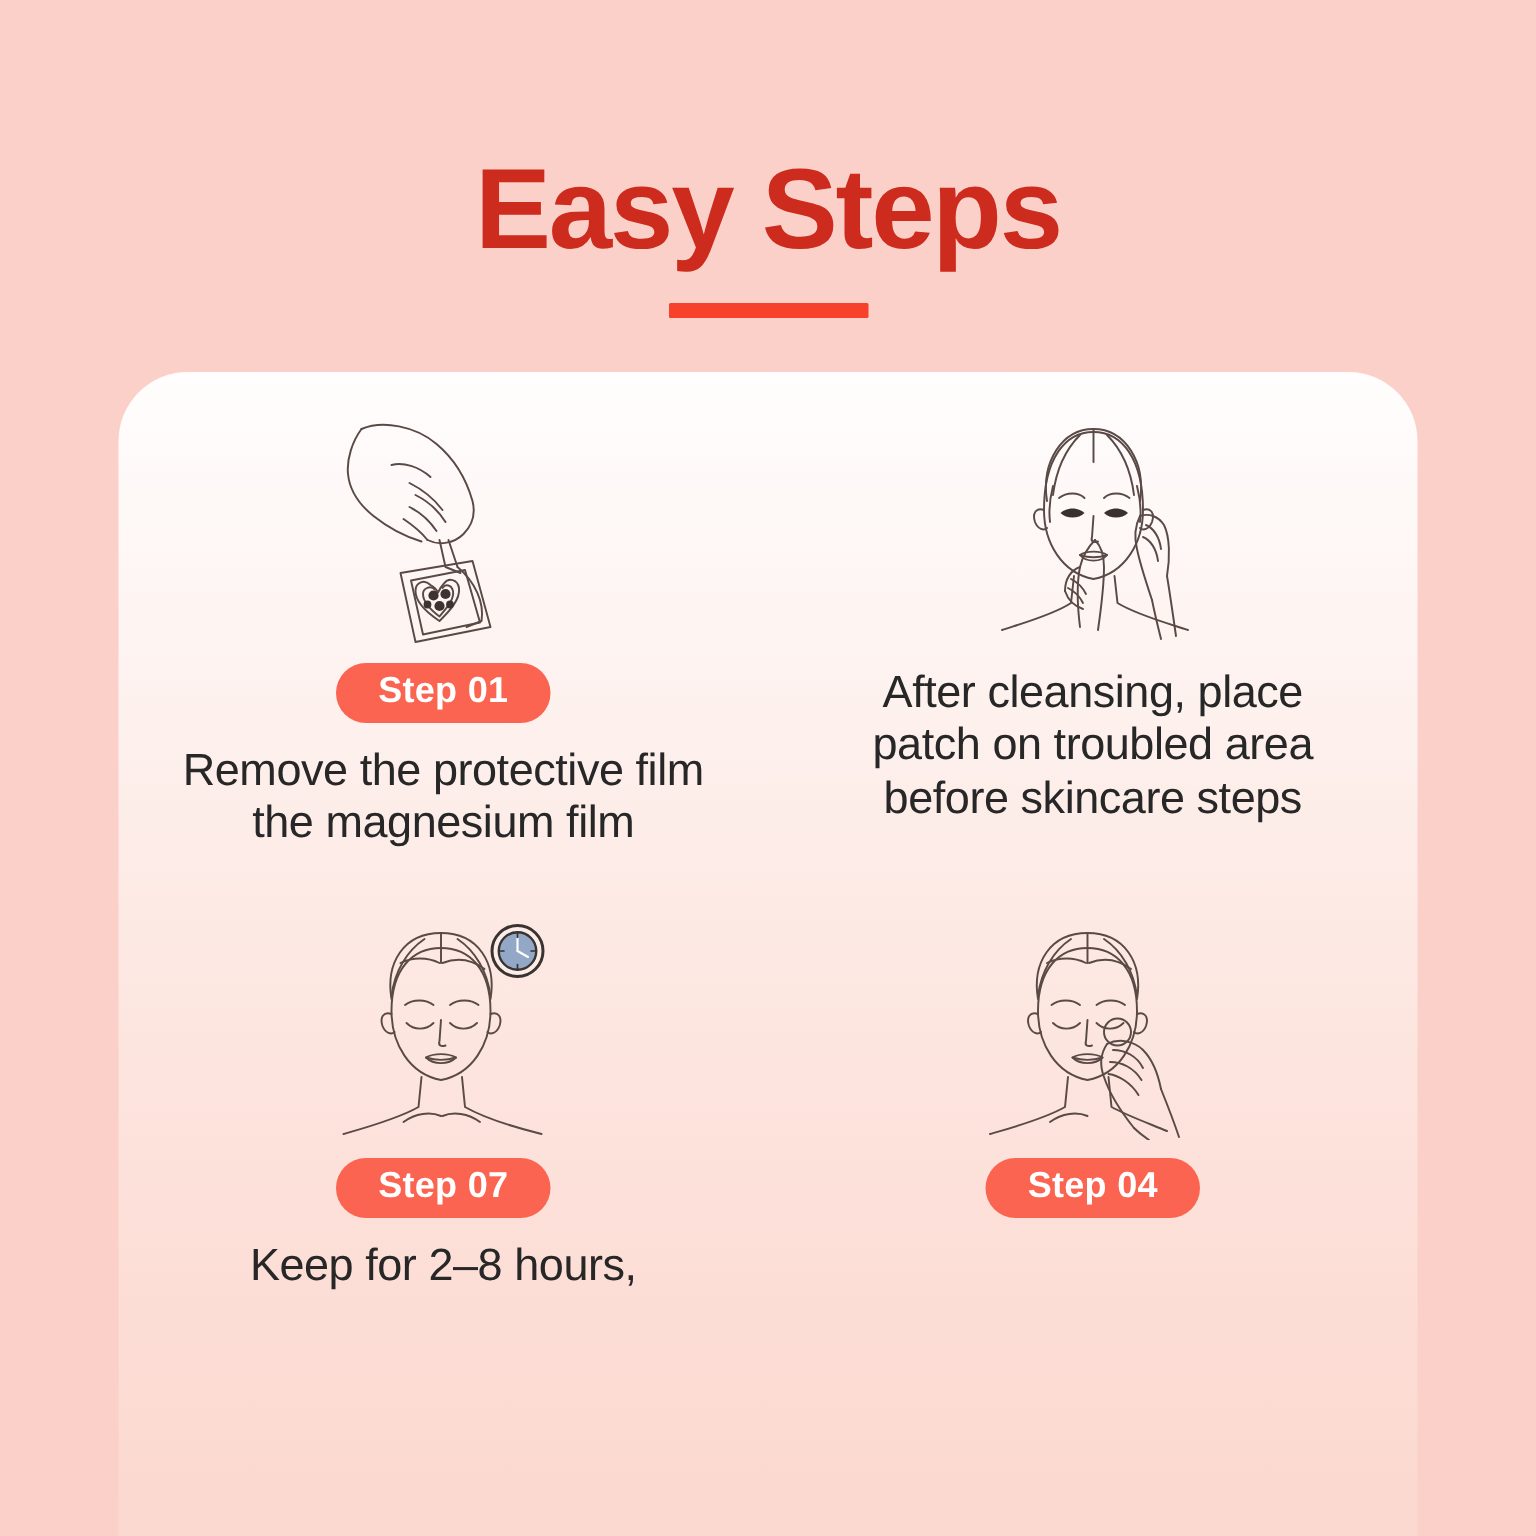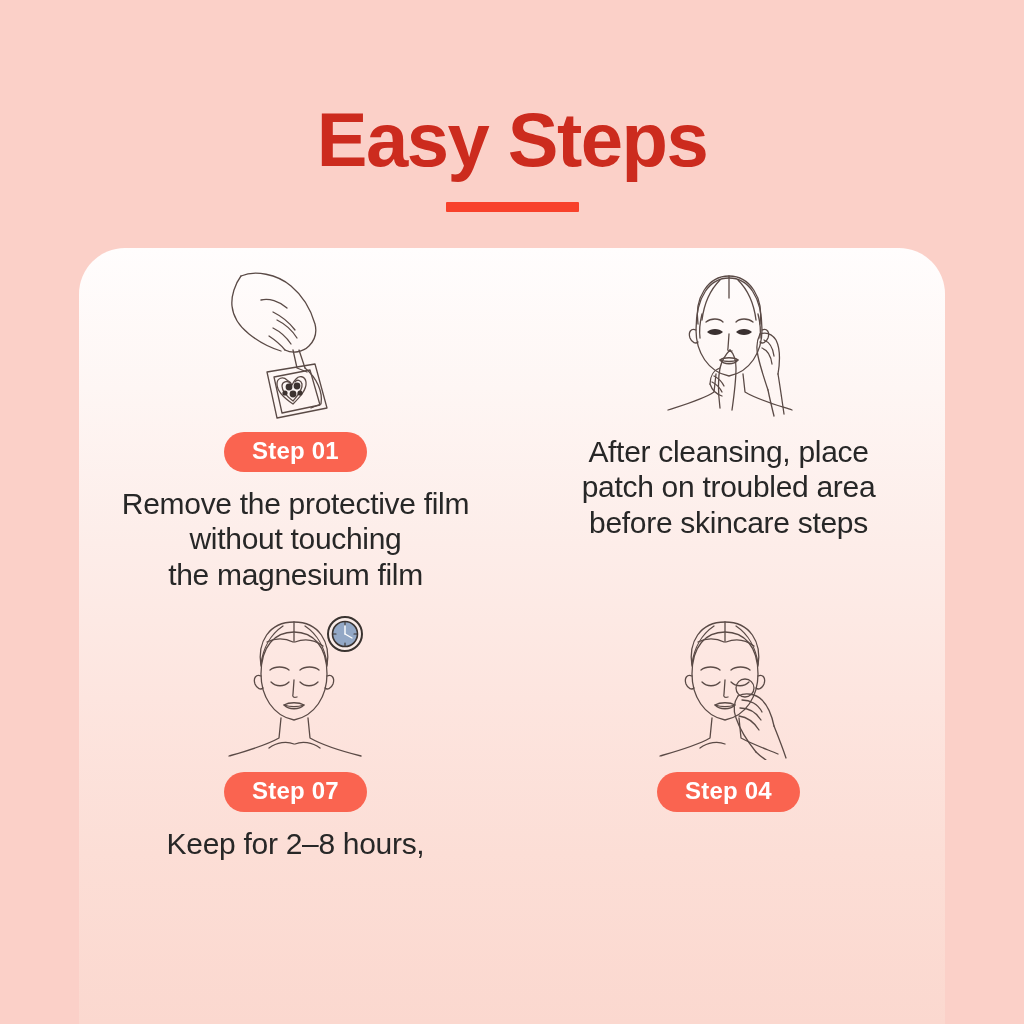--- a/index.html
+++ b/index.html
@@ -73,21 +73,21 @@
     display: grid;
     grid-template-columns: 1fr 1fr;
     grid-template-rows: 1fr 1fr;
   }
 
   .step {
     display: flex;
     flex-direction: column;
     align-items: center;
     justify-content: flex-start;
-    padding-top: 20px;
+    padding-top: 30px;
     box-sizing: border-box;
   }
   .step-row2 { padding-top: 10px; }
 
   .illus {
     height: 152px;
     display: flex;
     align-items: flex-end;
     justify-content: center;
   }
@@ -161,21 +161,20 @@
             <circle cx="86" cy="118" r="3.4"></circle>
             <circle cx="82" cy="126" r="3.4"></circle>
             <circle cx="74" cy="125" r="2.6"></circle>
             <circle cx="89" cy="125" r="2.6"></circle>
           </g>
         </svg>
       </div>
       <div class="badge">Step 01</div>
       <div class="caption">
         <div>Remove the protective film</div>
-        <div>without touching</div>
         <div>the magnesium film</div>
       </div>
     </div>
 
     <div class="step">
       <div class="illus">
         <svg width="170" height="152" viewBox="0 0 170 152">
           <g fill="none" stroke="#5A4A46" stroke-width="1.3" stroke-linecap="round" stroke-linejoin="round">
 
             <path d="M52 62 C 52 28, 66 10, 85 10 C 104 10, 118 28, 118 62 C 118 84, 106 104, 85 108 C 64 104, 52 84, 52 62"></path>

